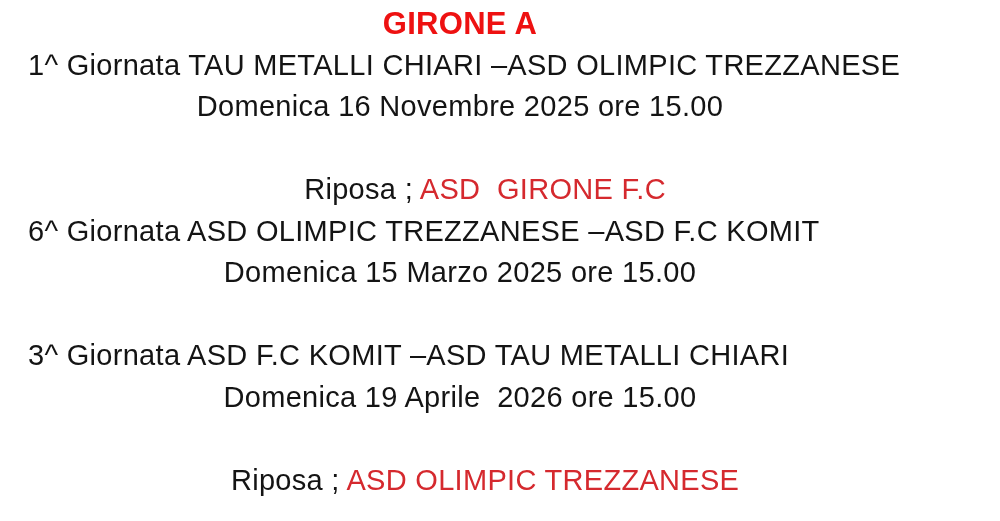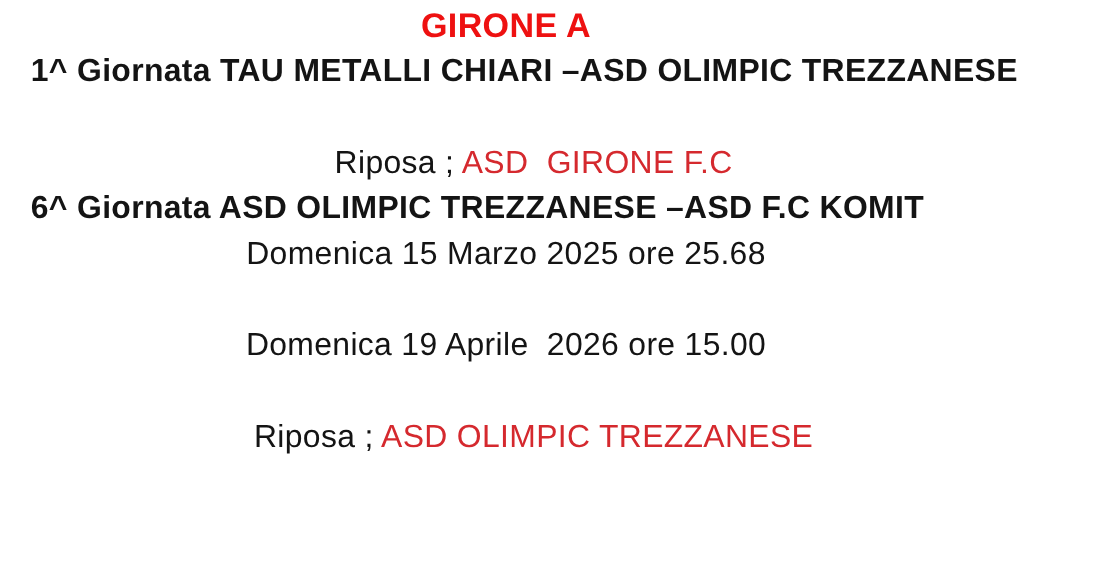--- a/index.html
+++ b/index.html
@@ -25,21 +25,20 @@
     white-space: pre-wrap;
     letter-spacing: 0.3px;
   }
   .line.center {
     text-align: center;
     margin-right: 80px; 
   }
   .line.left {
     text-align: left;
     padding-left: 28px;
-    font-weight: bold;
   }
   .line.title {
     font-weight: bold;
     font-size: 31px;
     color: var(--title-red, #ee1111);
   }
   .red {
     color: var(--body-red, #d5292e);
   }
   .spacer {
@@ -48,34 +47,36 @@
 </style>
 </head>
 <body>
 
 <div class="page">
 
   <div class="line center title">GIRONE A</div>
 
   <section>
     <div class="line left">1^ Giornata TAU METALLI CHIARI –ASD OLIMPIC TREZZANESE</div>
+    <div class="line center">Domenica 16 Novembre 2025 ore 15.00</div>
     <div class="line center">
       <span>Riposa ; </span><span class="red">ASD  GIRONE F.C</span>
     </div>
   </section>
 
   <div class="spacer"></div>
 
   <section>
     <div class="line left">6^ Giornata ASD OLIMPIC TREZZANESE –ASD F.C KOMIT</div>
-    <div class="line center">Domenica 15 Marzo 2025 ore 25.68</div>
+    <div class="line center">Domenica 15 Marzo 2025 ore 15.00</div>
   </section>
 
   <div class="spacer"></div>
 
   <section>
+    <div class="line left">3^ Giornata ASD F.C KOMIT –ASD TAU METALLI CHIARI</div>
     <div class="line center">Domenica 19 Aprile  2026 ore 15.00</div>
     <div class="line center">
       <span>Riposa ; </span><span class="red">ASD OLIMPIC TREZZANESE</span>
     </div>
   </section>
 
 </div>
 
 </body></html>

